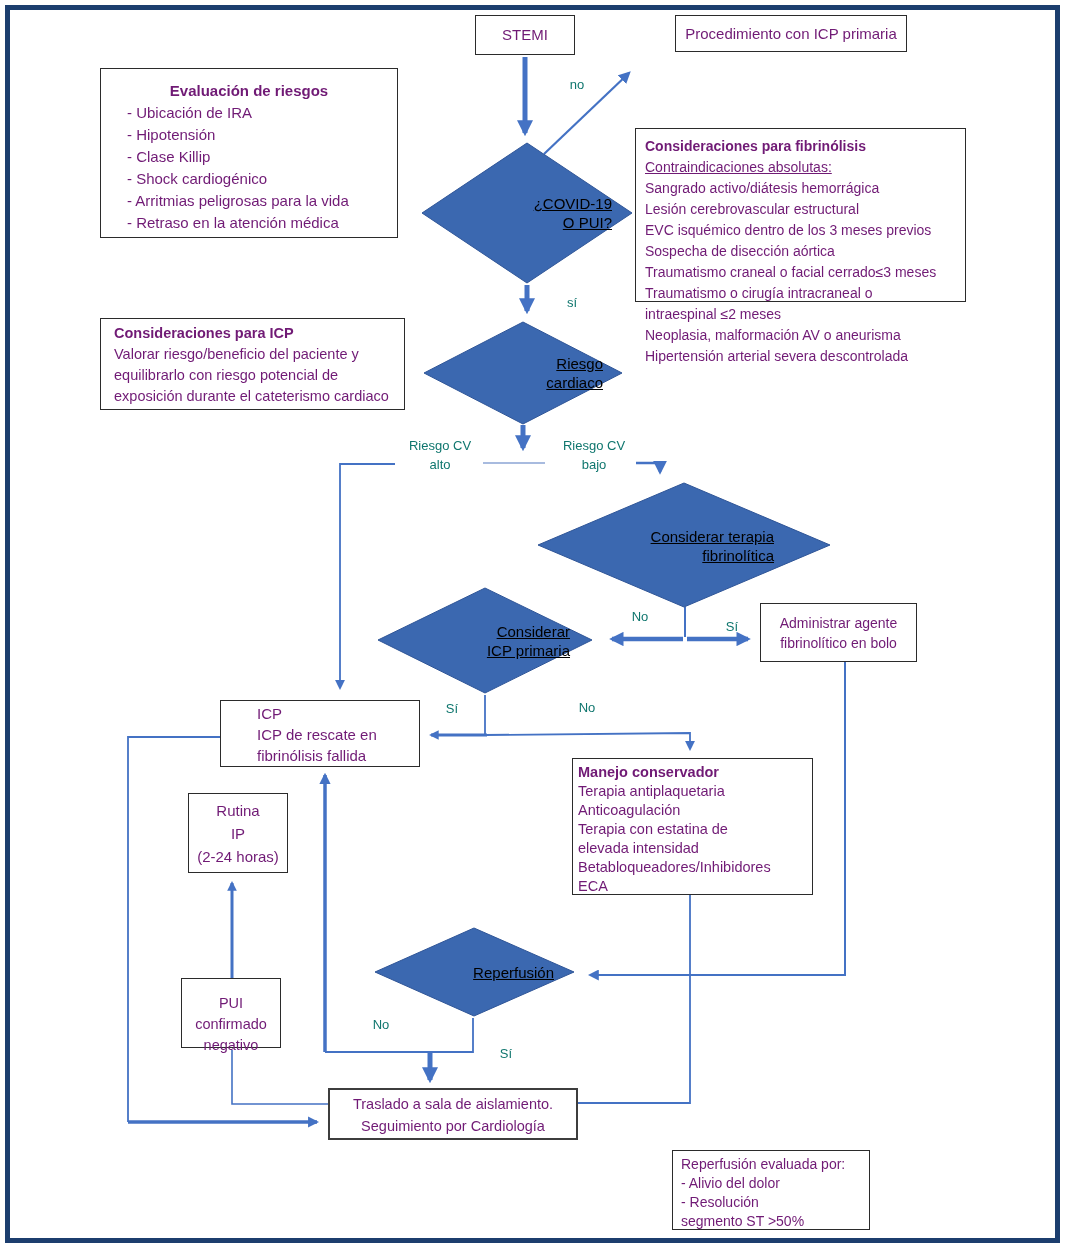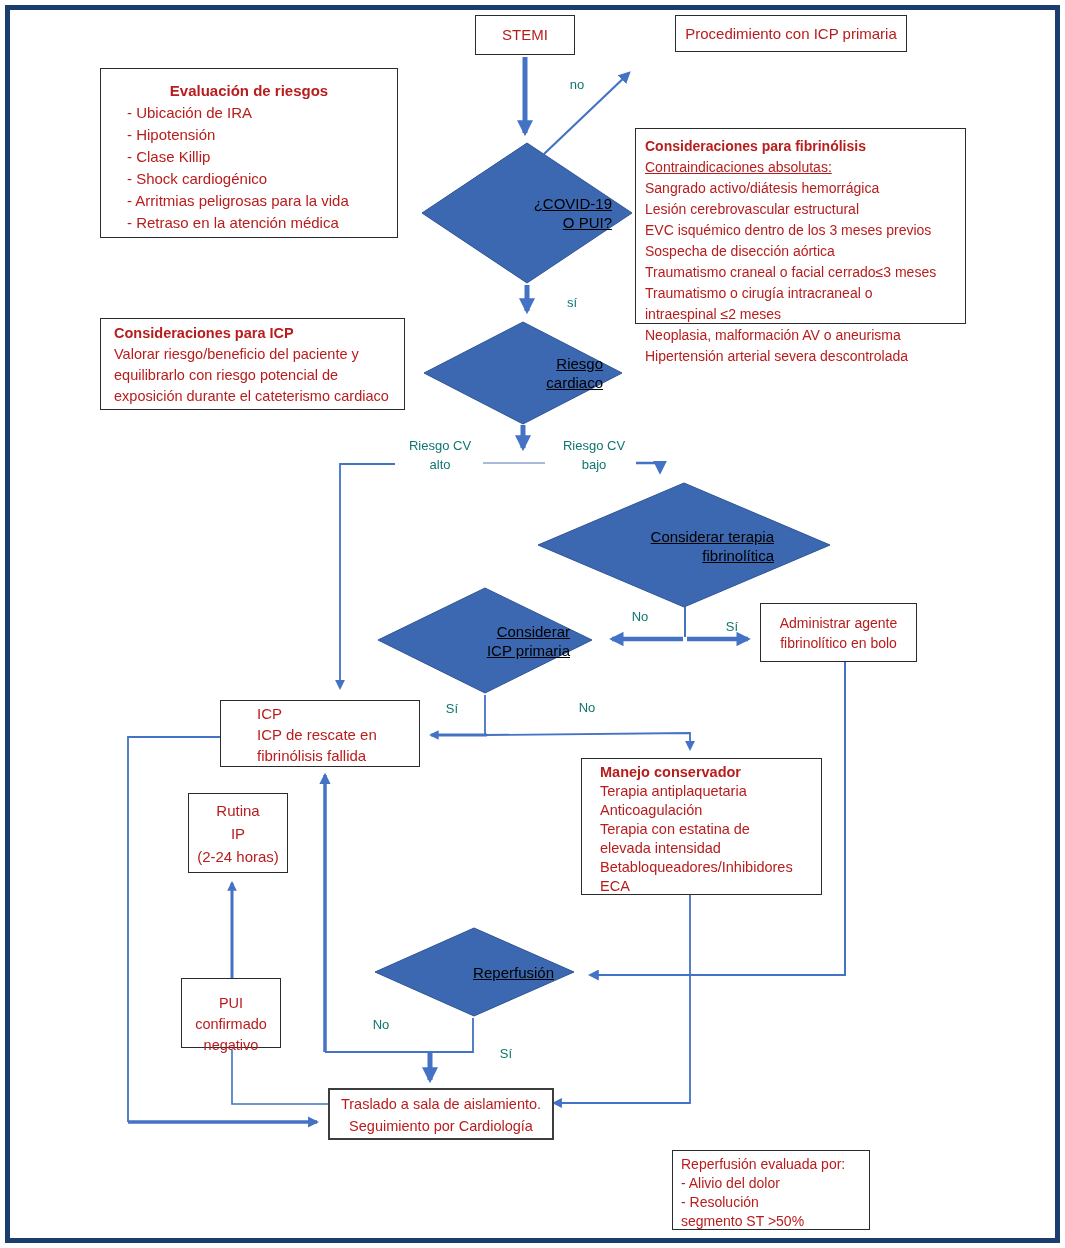--- a/index.html
+++ b/index.html
@@ -1,19 +1,19 @@
 <!DOCTYPE html>
 <html><head>
 <meta charset="utf-8">
 <style>
   html,body{margin:0;padding:0;background:#ffffff;font-family:"Liberation Sans",sans-serif;}
   #canvas{position:relative;width:1065px;height:1248px;background:#ffffff;overflow:hidden;}
   #frame{position:absolute;left:5px;top:5px;right:5px;bottom:5px;border:5px solid #1c3e6e;pointer-events:none;z-index:4;}
   svg.layer{position:absolute;left:0;top:0;z-index:1;}
-  .box{position:absolute;background:#ffffff;border:1.5px solid #2b2b2b;color:#b91c1c;z-index:2;box-sizing:border-box;}
+  .box{position:absolute;background:#ffffff;border:1.5px solid #2b2b2b;color:#701a75;z-index:2;box-sizing:border-box;}
   .lbl{position:absolute;color:#0f766e;z-index:3;font-size:13px;}
   .center{text-align:center;}
   .dlabel{position:absolute;color:#000000;z-index:3;text-align:right;font-size:15px;line-height:19px;text-decoration:underline;}
   .u{text-decoration:underline;}
   .b{font-weight:bold;}
   .line{line-height:inherit;}
 </style>
 </head>
 <body>
 
@@ -109,21 +109,21 @@
     <div style="padding-left:26px;">
       <div class="line">- Ubicación de IRA</div>
       <div class="line">- Hipotensión</div>
       <div class="line">- Clase Killip</div>
       <div class="line">- Shock cardiogénico</div>
       <div class="line">- Arritmias peligrosas para la vida</div>
       <div class="line">- Retraso en la atención médica</div>
     </div>
   </div>
 
-  <div class="box" style="left:635px;top:128px;width:331px;height:196px;font-size:14px;line-height:21px;padding:7px 9px;">
+  <div class="box" style="left:635px;top:128px;width:331px;height:174px;font-size:14px;line-height:21px;padding:7px 9px;">
     <div class="b line">Consideraciones para fibrinólisis</div>
     <div class="u line">Contraindicaciones absolutas:</div>
     <div class="line">Sangrado activo/diátesis hemorrágica</div>
     <div class="line">Lesión cerebrovascular estructural</div>
     <div class="line">EVC isquémico dentro de los 3 meses previos</div>
     <div class="line">Sospecha de disección aórtica</div>
     <div class="line">Traumatismo craneal o facial cerrado≤3 meses</div>
     <div class="line">Traumatismo o cirugía intracraneal o</div>
     <div class="line">intraespinal ≤2 meses</div>
     <div class="line">Neoplasia, malformación AV o aneurisma</div>
@@ -147,37 +147,37 @@
     <div class="line">ICP de rescate en</div>
     <div class="line">fibrinólisis fallida</div>
   </div>
 
   <div class="box center" style="left:188px;top:793px;width:100px;height:80px;font-size:15px;line-height:23px;padding-top:5px;">
     <div class="line">Rutina</div>
     <div class="line">IP</div>
     <div class="line">(2-24 horas)</div>
   </div>
 
-  <div class="box" style="left:572px;top:758px;width:241px;height:137px;font-size:14.5px;line-height:19px;padding:4px 18px;margin-left:9px;">
+  <div class="box" style="left:572px;top:758px;width:241px;height:137px;font-size:14.5px;line-height:19px;padding:4px 5px;">
     <div class="b line">Manejo conservador</div>
     <div class="line">Terapia antiplaquetaria</div>
     <div class="line">Anticoagulación</div>
     <div class="line">Terapia con estatina de</div>
     <div class="line">elevada intensidad</div>
     <div class="line">Betabloqueadores/Inhibidores</div>
     <div class="line">ECA</div>
   </div>
 
   <div class="box center" style="left:181px;top:978px;width:100px;height:70px;font-size:14.5px;line-height:21px;padding-top:14px;">
     <div class="line">PUI</div>
     <div class="line">confirmado</div>
     <div class="line">negativo</div>
   </div>
 
-  <div class="box center" style="left:328px;top:1088px;width:226px;height:52px;font-size:14.5px;line-height:22px;padding-top:3px;border-width:2px;border-color:#3d3d3d;">
+  <div class="box center" style="left:328px;top:1088px;width:250px;height:52px;font-size:14.5px;line-height:22px;padding-top:3px;border-width:2px;border-color:#3d3d3d;">
     <div class="line">Traslado a sala de aislamiento.</div>
     <div class="line">Seguimiento por Cardiología</div>
   </div>
 
   <div class="box" style="left:672px;top:1150px;width:198px;height:80px;font-size:14px;line-height:19px;padding:4px 8px;">
     <div class="line">Reperfusión evaluada por:</div>
     <div class="line">- Alivio del dolor</div>
     <div class="line">- Resolución</div>
     <div class="line">segmento ST &gt;50%</div>
   </div>

